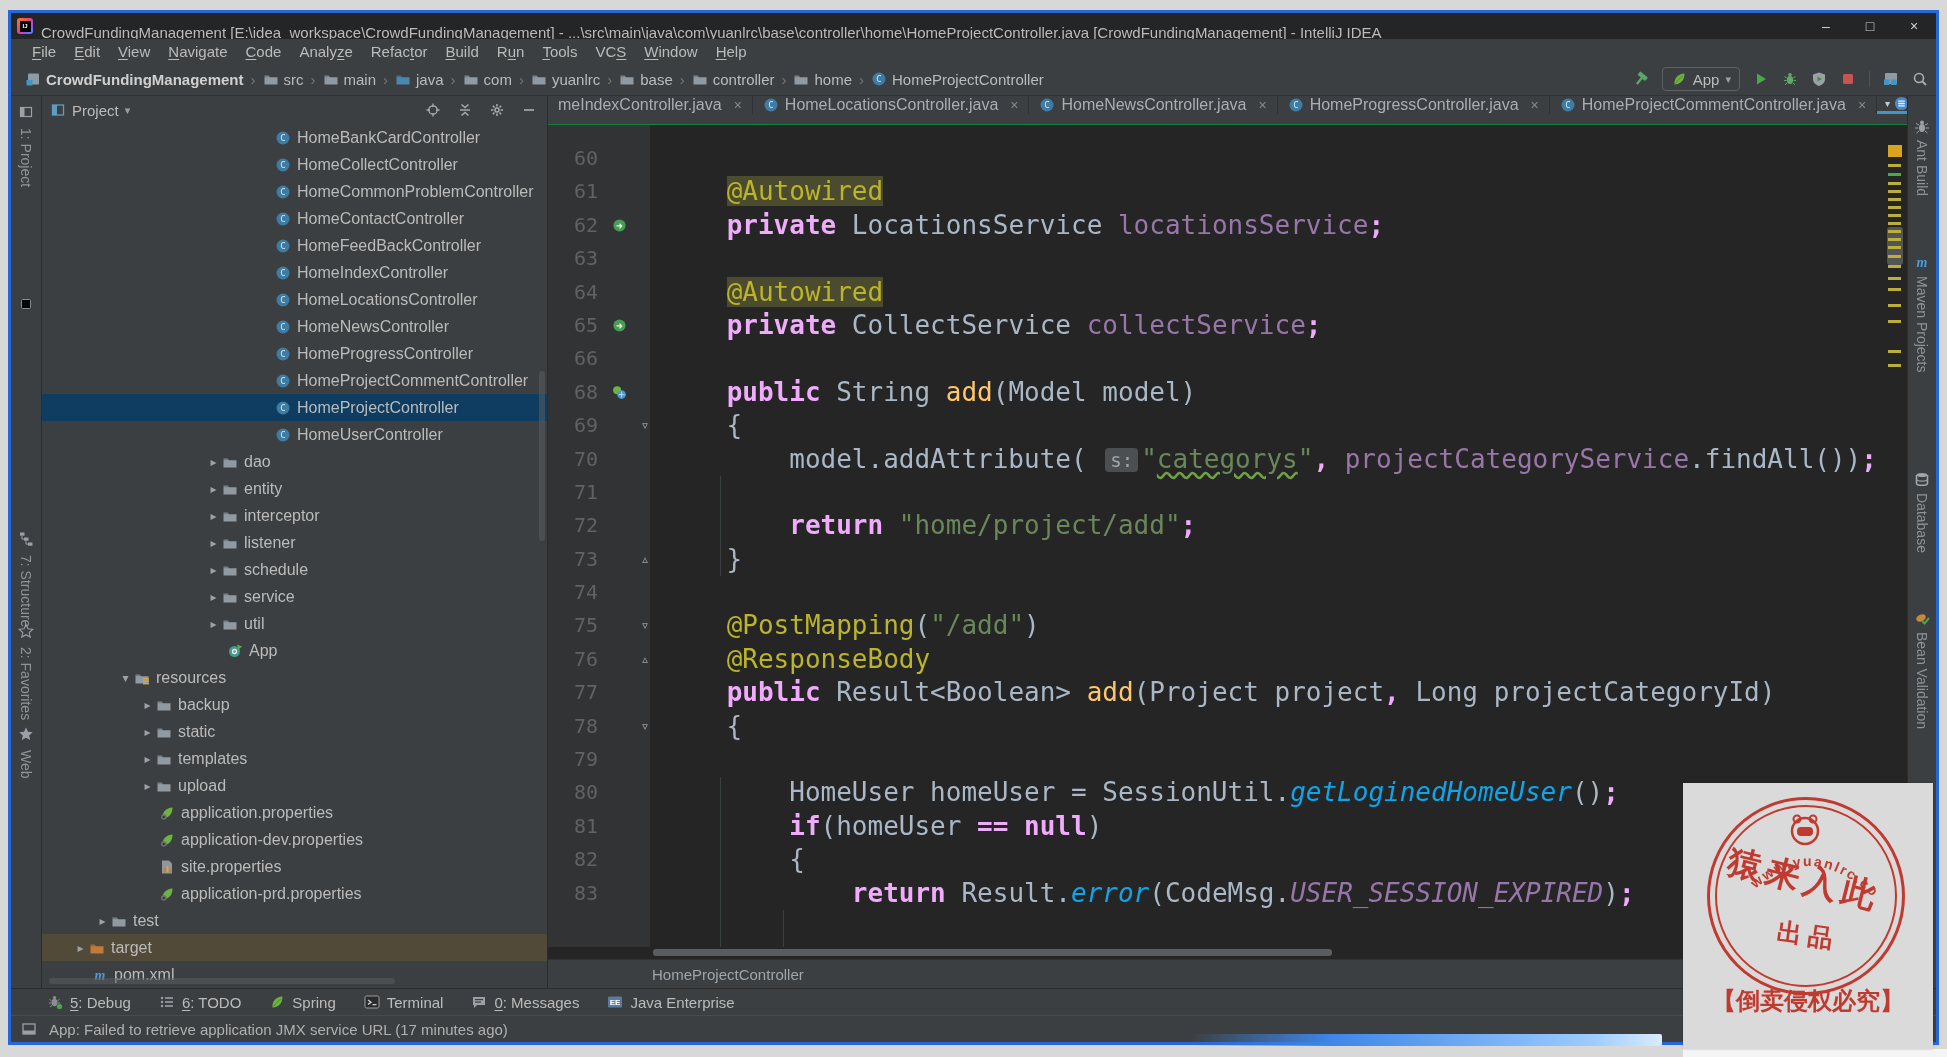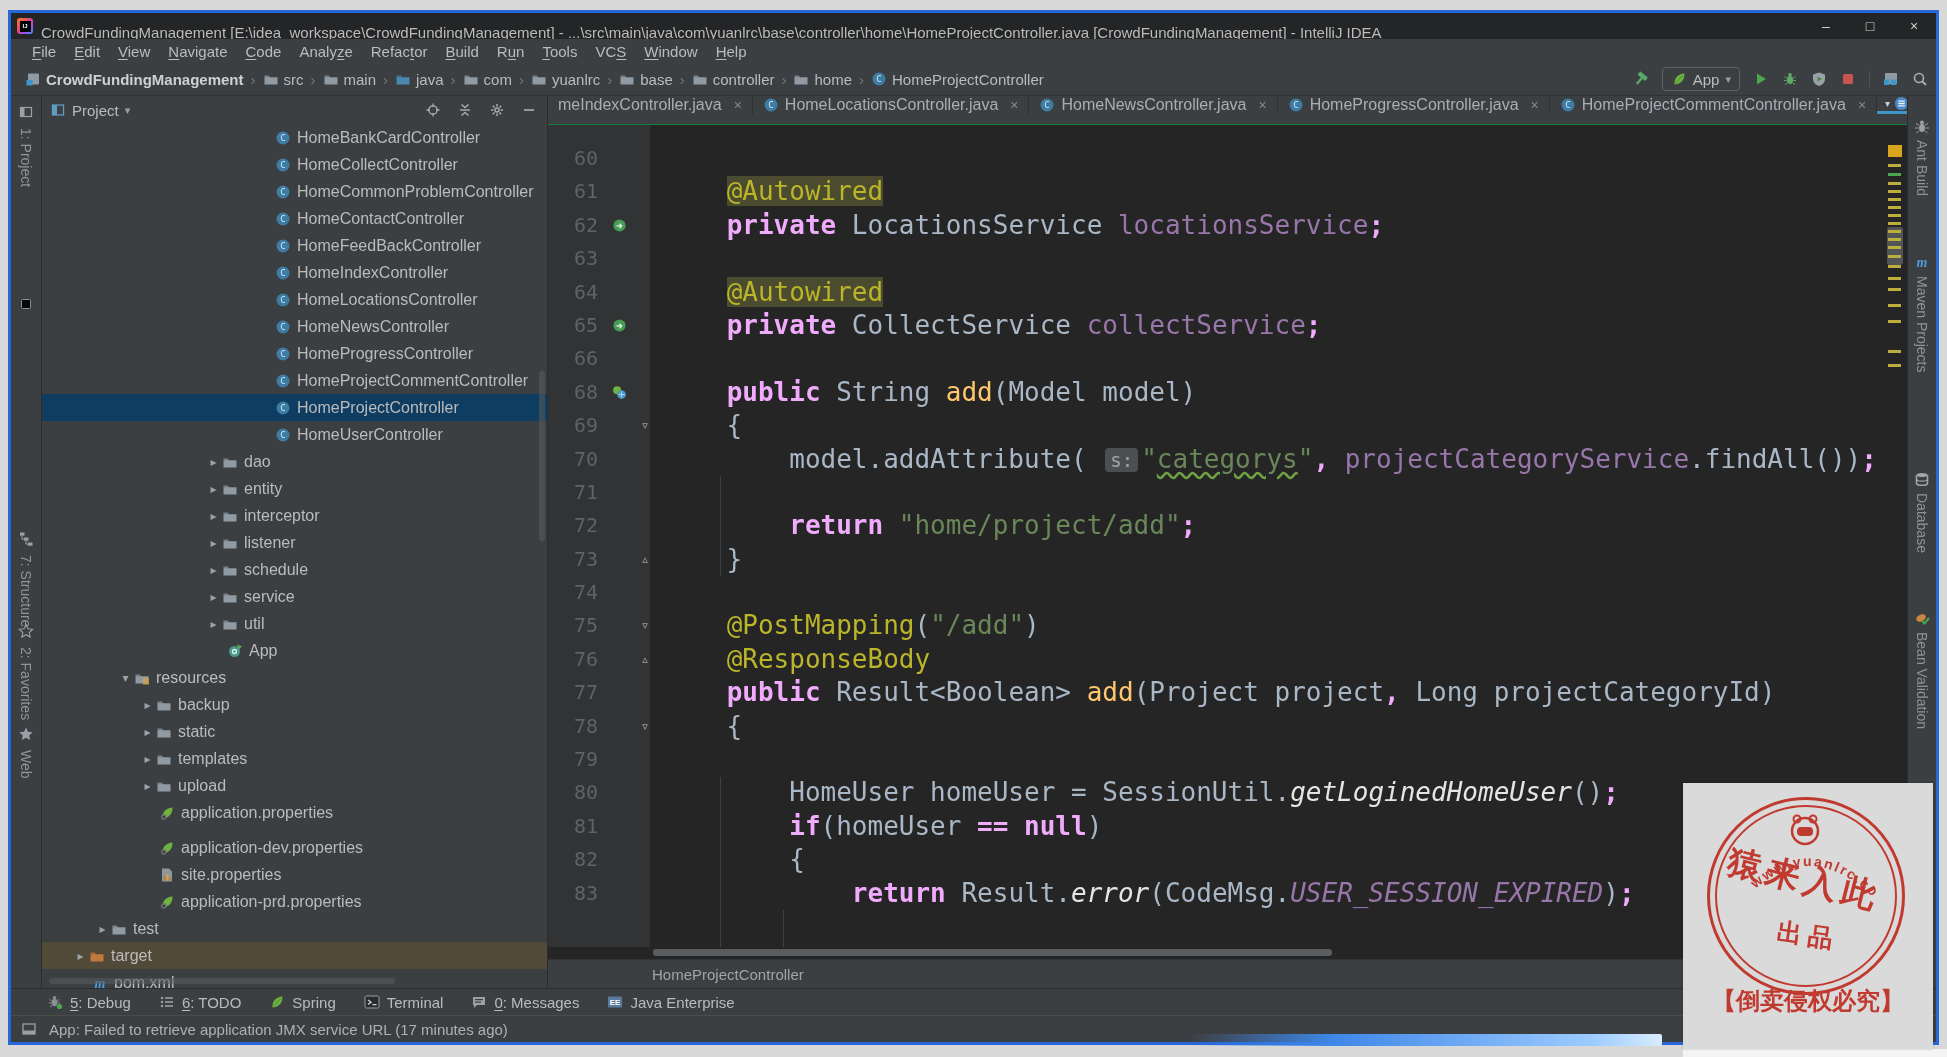--- a/index.html
+++ b/index.html
@@ -70,21 +70,21 @@
     font-family:"DejaVu Sans Mono","Liberation Mono",monospace;font-size:26px;line-height:33.4px;}
   .crow{display:flex;height:33.4px;}
   .ln{width:50px;text-align:right;padding-right:6px;color:#606366;font-size:20px;flex:0 0 auto;
     display:flex;align-items:center;justify-content:flex-end;}
   .gi{width:30px;flex:0 0 auto;display:flex;align-items:center;justify-content:center;}
   .gf{width:22px;flex:0 0 auto;display:flex;align-items:center;justify-content:center;color:#9B9B9B;font-size:15px;}
   .lt{white-space:pre;padding-left:8px;color:#A9B7C6;}
   .tk-k{color:#f0abfc;font-weight:bold;} .tk-d{color:#A9B7C6;} .tk-s{color:#6A8759;}
   .tk-an{color:#BBB529;} .tk-anh{color:#BBB529;background:#4B4B2F;}
   .tk-f{color:#9876AA;} .tk-fc{color:#9876AA;font-style:italic;}
-  .tk-m{color:#FFC66D;} .tk-mi{font-style:italic;color:#e5e5e5;}
+  .tk-m{color:#FFC66D;} .tk-mi{font-style:italic;color:#0ea5e9;}
   .tk-su{color:#6A8759;text-decoration:underline wavy #6FA243;text-underline-offset:4px;}
   .tk-hint{display:inline-block;background:#4B4F52;color:#9BA3AB;border-radius:4px;font-size:19px;
     padding:0 5px;margin:0 3px;vertical-align:middle;line-height:24px;}
   .iguide{position:absolute;width:0;border-left:1px solid #3B4042;}
   
   #err-stripe{position:absolute;right:0;top:0;bottom:0;width:22px;}
   .mark{position:absolute;left:3px;width:13px;height:3px;}
   .mark.y{background:#BBAE3D;} .mark.g{background:#4CA64C;}
   #stripe-block{position:absolute;left:3px;top:20px;width:14px;height:12px;background:#D8A51C;}
   #stripe-thumb{position:absolute;left:2px;top:102px;width:16px;height:38px;background:#8A8D90;opacity:.45;border-radius:3px;}
@@ -638,21 +638,21 @@
               <div class="trow" style="padding-left: 117px;">
                 <span class="ic">
                   <svg width="16" height="16" viewBox="0 0 16 16">
                     <path d="M13.5 2.5C7 3 3 7 3.5 13.5 10 13 13.5 9 13.5 2.5z" fill="#6DB33F"></path>
                     <circle cx="4.8" cy="12" r="2.8" fill="#6A6E71"></circle>
                     <circle cx="4.8" cy="12" r="1.1" fill="#2B2B2B"></circle>
                   </svg>
                 </span>
                 <span>application.properties</span>
               </div>
-              <div class="trow" style="padding-left: 117px; margin-top: 8px;">
+              <div class="trow" style="padding-left: 117px;">
                 <span class="ic">
                   <svg width="16" height="16" viewBox="0 0 16 16">
                     <path d="M13.5 2.5C7 3 3 7 3.5 13.5 10 13 13.5 9 13.5 2.5z" fill="#6DB33F"></path>
                     <circle cx="4.8" cy="12" r="2.8" fill="#6A6E71"></circle>
                     <circle cx="4.8" cy="12" r="1.1" fill="#2B2B2B"></circle>
                   </svg>
                 </span>
                 <span>application-dev.properties</span>
               </div>
               <div class="trow" style="padding-left: 117px;">

